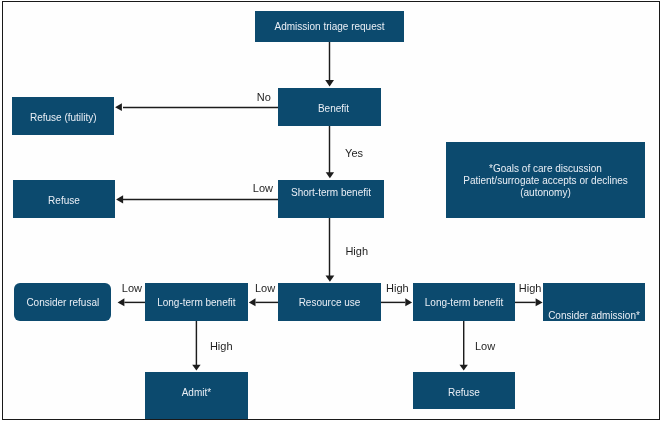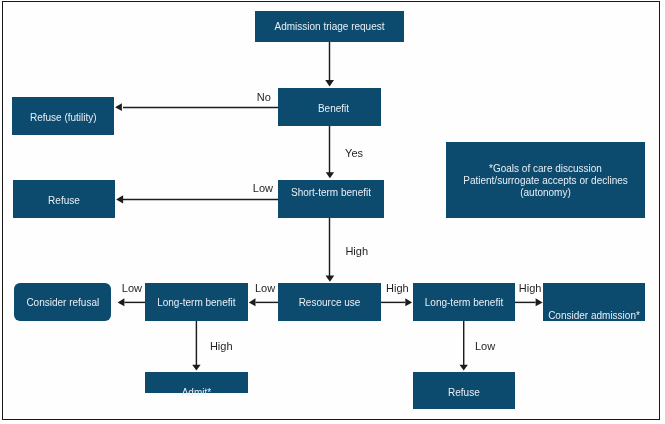--- a/index.html
+++ b/index.html
@@ -113,21 +113,21 @@
       <span>Long-term benefit</span>
     </div>
   </div>
 
   <div class="node" style="left:543px;top:283px;width:102px;height:37.5px;">
     <div class="txt" style="top:14.4px;margin-top:13px;">
       <span>Consider admission*</span>
     </div>
   </div>
 
-  <div class="node" style="left:145px;top:372px;width:102.8px;height:21px;">
+  <div class="node" style="left:145px;top:372px;width:102.8px;height:47px;">
     <div class="txt" style="top:14.5px;">
       <span>Admit*</span>
     </div>
   </div>
 
   <div class="node" style="left:413px;top:372px;width:101.8px;height:37.4px;">
     <div class="txt" style="top:14.5px;">
       <span>Refuse</span>
     </div>
   </div>

